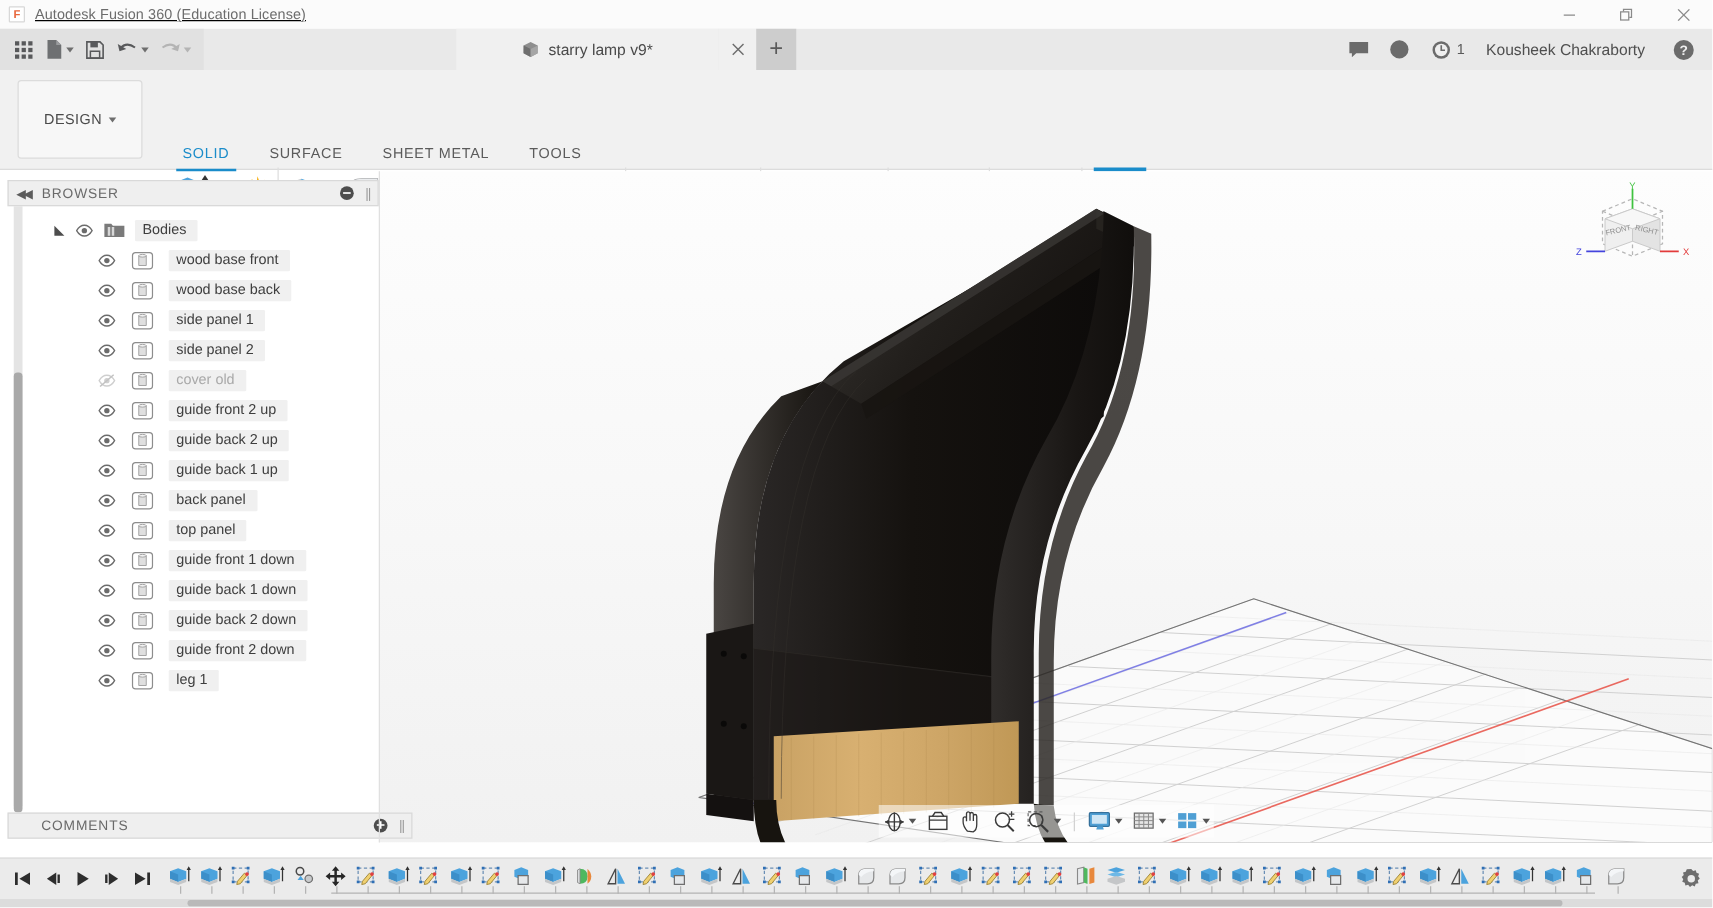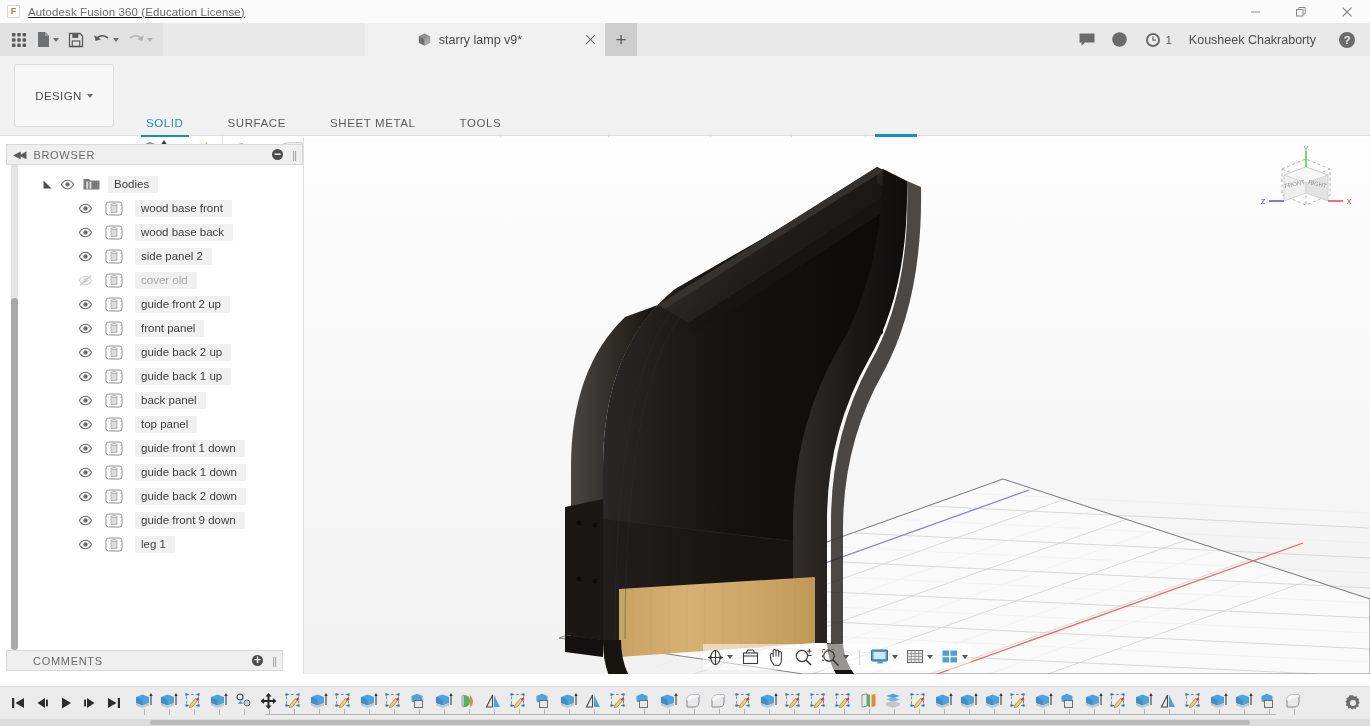--- a/index.html
+++ b/index.html
@@ -78,21 +78,21 @@
   .ribbon {
     position: absolute; left: 0; top: 56px; width: 1370px; height: 80px;
     background: #f1f1f1; border-bottom: 1px solid #dcdcdc;
   }
   .design-btn {
     position: absolute; left: 14px; top: 8px; width: 100px; height: 63px;
     border: 1px solid #dcdcdc; background: #f7f7f7; border-radius: 3px;
     display: flex; align-items: center; justify-content: center; gap: 5px;
     font-size: 11.5px; color: #4a4a4a; letter-spacing: .4px;
   }
-  .ribbon-tabs { position: absolute; left: 130px; top: 60px; display: flex; align-items: center; gap: 12px; }
+  .ribbon-tabs { position: absolute; left: 130px; top: 60px; display: flex; align-items: center; gap: 0; }
   .rtab {
     font-size: 11.5px; color: #5b5b5b; letter-spacing: .6px;
     padding: 0 16px; height: 18px; line-height: 14px; position: relative; white-space: nowrap;
   }
   .rtab.active { color: #1a8cca; }
   .rtab.active::after {
     content: ""; position: absolute; left: 11px; right: 11px; bottom: -3px; height: 2px; background: #1a8cca;
   }
   .ribbon-panels {
     position: absolute; left: 128px; top: 76px; height: 60px; display: flex; align-items: flex-start;
@@ -148,21 +148,21 @@
   .body-icon { width: 18px; height: 15px; flex: none; }
   .folder-icon { width: 17px; height: 14px; flex: none; }
   .tree-label {
     font-size: 11.5px; color: #3e3e3e; background: #f0f0f0;
     padding: 2px 9px 3px 6px; border-radius: 1px; white-space: nowrap;
   }
   .tree-row.hidden-body .tree-label { color: #a9a9a9; }
 
   
   .comments {
-    position: absolute; left: 6px; top: 650px; width: 277px;
+    position: absolute; left: 6px; top: 650px; width: 324px;
   }
 
   
   .canvas {
     position: absolute; left: 303px; top: 137px; width: 1067px; height: 537px;
     background: #ffffff; overflow: hidden;
   }
   .canvas-bg {
     position: absolute; inset: 0;
     background: linear-gradient(180deg,#fdfdfd 0%, #f7f7f7 55%, #f1f1f1 100%);
@@ -849,20 +849,32 @@
           <div class="tree-row lvl2">
             <svg class="eye" viewBox="0 0 16 16">
               <path d="M8 3.4 C4 3.4 1.4 8 1.4 8 C1.4 8 4 12.6 8 12.6 C12 12.6 14.6 8 14.6 8 C14.6 8 12 3.4 8 3.4 Z" fill="none" stroke="#6c6c6c" stroke-width="1.15"></path>
               <circle cx="8" cy="8" r="2.3" fill="#6c6c6c"></circle>
             </svg>
             <svg class="body-icon" viewBox="0 0 18 15">
               <rect x="1" y="1" width="16" height="13" rx="2.5" fill="#fff" stroke="#8d8d8d" stroke-width="1"></rect>
               <path d="M6 3.6 h6 v7.8 h-6 z" fill="#dfdfdf" stroke="#9a9a9a" stroke-width=".7"></path>
               <ellipse cx="9" cy="3.6" rx="3" ry="1.1" fill="#f2f2f2" stroke="#9a9a9a" stroke-width=".7"></ellipse>
             </svg>
+            <span class="tree-label">side panel 1</span>
+          </div>
+          <div class="tree-row lvl2">
+            <svg class="eye" viewBox="0 0 16 16">
+              <path d="M8 3.4 C4 3.4 1.4 8 1.4 8 C1.4 8 4 12.6 8 12.6 C12 12.6 14.6 8 14.6 8 C14.6 8 12 3.4 8 3.4 Z" fill="none" stroke="#6c6c6c" stroke-width="1.15"></path>
+              <circle cx="8" cy="8" r="2.3" fill="#6c6c6c"></circle>
+            </svg>
+            <svg class="body-icon" viewBox="0 0 18 15">
+              <rect x="1" y="1" width="16" height="13" rx="2.5" fill="#fff" stroke="#8d8d8d" stroke-width="1"></rect>
+              <path d="M6 3.6 h6 v7.8 h-6 z" fill="#dfdfdf" stroke="#9a9a9a" stroke-width=".7"></path>
+              <ellipse cx="9" cy="3.6" rx="3" ry="1.1" fill="#f2f2f2" stroke="#9a9a9a" stroke-width=".7"></ellipse>
+            </svg>
             <span class="tree-label">side panel 2</span>
           </div>
           <div class="tree-row lvl2 hidden-body">
             <svg class="eye" viewBox="0 0 16 16">
               <path d="M8 3.4 C4 3.4 1.4 8 1.4 8 C1.4 8 4 12.6 8 12.6 C12 12.6 14.6 8 14.6 8 C14.6 8 12 3.4 8 3.4 Z" fill="none" stroke="#cfcfcf" stroke-width="1.15"></path>
               <circle cx="8" cy="8" r="2.3" fill="#cfcfcf"></circle>
               <line x1="2.2" y1="13" x2="13.8" y2="3" stroke="#c2c2c2" stroke-width="1.3"></line>
             </svg>
             <svg class="body-icon" viewBox="0 0 18 15">
               <rect x="1" y="1" width="16" height="13" rx="2.5" fill="#fff" stroke="#8d8d8d" stroke-width="1"></rect>
@@ -886,117 +898,105 @@
           <div class="tree-row lvl2">
             <svg class="eye" viewBox="0 0 16 16">
               <path d="M8 3.4 C4 3.4 1.4 8 1.4 8 C1.4 8 4 12.6 8 12.6 C12 12.6 14.6 8 14.6 8 C14.6 8 12 3.4 8 3.4 Z" fill="none" stroke="#6c6c6c" stroke-width="1.15"></path>
               <circle cx="8" cy="8" r="2.3" fill="#6c6c6c"></circle>
             </svg>
             <svg class="body-icon" viewBox="0 0 18 15">
               <rect x="1" y="1" width="16" height="13" rx="2.5" fill="#fff" stroke="#8d8d8d" stroke-width="1"></rect>
               <path d="M6 3.6 h6 v7.8 h-6 z" fill="#dfdfdf" stroke="#9a9a9a" stroke-width=".7"></path>
               <ellipse cx="9" cy="3.6" rx="3" ry="1.1" fill="#f2f2f2" stroke="#9a9a9a" stroke-width=".7"></ellipse>
             </svg>
-            <span class="tree-label">front panel</span>
+            <span class="tree-label">guide back 2 up</span>
           </div>
           <div class="tree-row lvl2">
             <svg class="eye" viewBox="0 0 16 16">
               <path d="M8 3.4 C4 3.4 1.4 8 1.4 8 C1.4 8 4 12.6 8 12.6 C12 12.6 14.6 8 14.6 8 C14.6 8 12 3.4 8 3.4 Z" fill="none" stroke="#6c6c6c" stroke-width="1.15"></path>
               <circle cx="8" cy="8" r="2.3" fill="#6c6c6c"></circle>
             </svg>
             <svg class="body-icon" viewBox="0 0 18 15">
               <rect x="1" y="1" width="16" height="13" rx="2.5" fill="#fff" stroke="#8d8d8d" stroke-width="1"></rect>
               <path d="M6 3.6 h6 v7.8 h-6 z" fill="#dfdfdf" stroke="#9a9a9a" stroke-width=".7"></path>
               <ellipse cx="9" cy="3.6" rx="3" ry="1.1" fill="#f2f2f2" stroke="#9a9a9a" stroke-width=".7"></ellipse>
             </svg>
-            <span class="tree-label">guide back 2 up</span>
+            <span class="tree-label">guide back 1 up</span>
           </div>
           <div class="tree-row lvl2">
             <svg class="eye" viewBox="0 0 16 16">
               <path d="M8 3.4 C4 3.4 1.4 8 1.4 8 C1.4 8 4 12.6 8 12.6 C12 12.6 14.6 8 14.6 8 C14.6 8 12 3.4 8 3.4 Z" fill="none" stroke="#6c6c6c" stroke-width="1.15"></path>
               <circle cx="8" cy="8" r="2.3" fill="#6c6c6c"></circle>
             </svg>
             <svg class="body-icon" viewBox="0 0 18 15">
               <rect x="1" y="1" width="16" height="13" rx="2.5" fill="#fff" stroke="#8d8d8d" stroke-width="1"></rect>
               <path d="M6 3.6 h6 v7.8 h-6 z" fill="#dfdfdf" stroke="#9a9a9a" stroke-width=".7"></path>
               <ellipse cx="9" cy="3.6" rx="3" ry="1.1" fill="#f2f2f2" stroke="#9a9a9a" stroke-width=".7"></ellipse>
             </svg>
-            <span class="tree-label">guide back 1 up</span>
+            <span class="tree-label">back panel</span>
           </div>
           <div class="tree-row lvl2">
             <svg class="eye" viewBox="0 0 16 16">
               <path d="M8 3.4 C4 3.4 1.4 8 1.4 8 C1.4 8 4 12.6 8 12.6 C12 12.6 14.6 8 14.6 8 C14.6 8 12 3.4 8 3.4 Z" fill="none" stroke="#6c6c6c" stroke-width="1.15"></path>
               <circle cx="8" cy="8" r="2.3" fill="#6c6c6c"></circle>
             </svg>
             <svg class="body-icon" viewBox="0 0 18 15">
               <rect x="1" y="1" width="16" height="13" rx="2.5" fill="#fff" stroke="#8d8d8d" stroke-width="1"></rect>
               <path d="M6 3.6 h6 v7.8 h-6 z" fill="#dfdfdf" stroke="#9a9a9a" stroke-width=".7"></path>
               <ellipse cx="9" cy="3.6" rx="3" ry="1.1" fill="#f2f2f2" stroke="#9a9a9a" stroke-width=".7"></ellipse>
             </svg>
-            <span class="tree-label">back panel</span>
+            <span class="tree-label">top panel</span>
           </div>
           <div class="tree-row lvl2">
             <svg class="eye" viewBox="0 0 16 16">
               <path d="M8 3.4 C4 3.4 1.4 8 1.4 8 C1.4 8 4 12.6 8 12.6 C12 12.6 14.6 8 14.6 8 C14.6 8 12 3.4 8 3.4 Z" fill="none" stroke="#6c6c6c" stroke-width="1.15"></path>
               <circle cx="8" cy="8" r="2.3" fill="#6c6c6c"></circle>
             </svg>
             <svg class="body-icon" viewBox="0 0 18 15">
               <rect x="1" y="1" width="16" height="13" rx="2.5" fill="#fff" stroke="#8d8d8d" stroke-width="1"></rect>
               <path d="M6 3.6 h6 v7.8 h-6 z" fill="#dfdfdf" stroke="#9a9a9a" stroke-width=".7"></path>
               <ellipse cx="9" cy="3.6" rx="3" ry="1.1" fill="#f2f2f2" stroke="#9a9a9a" stroke-width=".7"></ellipse>
             </svg>
-            <span class="tree-label">top panel</span>
+            <span class="tree-label">guide front 1 down</span>
           </div>
           <div class="tree-row lvl2">
             <svg class="eye" viewBox="0 0 16 16">
               <path d="M8 3.4 C4 3.4 1.4 8 1.4 8 C1.4 8 4 12.6 8 12.6 C12 12.6 14.6 8 14.6 8 C14.6 8 12 3.4 8 3.4 Z" fill="none" stroke="#6c6c6c" stroke-width="1.15"></path>
               <circle cx="8" cy="8" r="2.3" fill="#6c6c6c"></circle>
             </svg>
             <svg class="body-icon" viewBox="0 0 18 15">
               <rect x="1" y="1" width="16" height="13" rx="2.5" fill="#fff" stroke="#8d8d8d" stroke-width="1"></rect>
               <path d="M6 3.6 h6 v7.8 h-6 z" fill="#dfdfdf" stroke="#9a9a9a" stroke-width=".7"></path>
               <ellipse cx="9" cy="3.6" rx="3" ry="1.1" fill="#f2f2f2" stroke="#9a9a9a" stroke-width=".7"></ellipse>
             </svg>
-            <span class="tree-label">guide front 1 down</span>
+            <span class="tree-label">guide back 1 down</span>
           </div>
           <div class="tree-row lvl2">
             <svg class="eye" viewBox="0 0 16 16">
               <path d="M8 3.4 C4 3.4 1.4 8 1.4 8 C1.4 8 4 12.6 8 12.6 C12 12.6 14.6 8 14.6 8 C14.6 8 12 3.4 8 3.4 Z" fill="none" stroke="#6c6c6c" stroke-width="1.15"></path>
               <circle cx="8" cy="8" r="2.3" fill="#6c6c6c"></circle>
             </svg>
             <svg class="body-icon" viewBox="0 0 18 15">
               <rect x="1" y="1" width="16" height="13" rx="2.5" fill="#fff" stroke="#8d8d8d" stroke-width="1"></rect>
               <path d="M6 3.6 h6 v7.8 h-6 z" fill="#dfdfdf" stroke="#9a9a9a" stroke-width=".7"></path>
               <ellipse cx="9" cy="3.6" rx="3" ry="1.1" fill="#f2f2f2" stroke="#9a9a9a" stroke-width=".7"></ellipse>
             </svg>
-            <span class="tree-label">guide back 1 down</span>
+            <span class="tree-label">guide back 2 down</span>
           </div>
           <div class="tree-row lvl2">
             <svg class="eye" viewBox="0 0 16 16">
               <path d="M8 3.4 C4 3.4 1.4 8 1.4 8 C1.4 8 4 12.6 8 12.6 C12 12.6 14.6 8 14.6 8 C14.6 8 12 3.4 8 3.4 Z" fill="none" stroke="#6c6c6c" stroke-width="1.15"></path>
               <circle cx="8" cy="8" r="2.3" fill="#6c6c6c"></circle>
             </svg>
             <svg class="body-icon" viewBox="0 0 18 15">
               <rect x="1" y="1" width="16" height="13" rx="2.5" fill="#fff" stroke="#8d8d8d" stroke-width="1"></rect>
               <path d="M6 3.6 h6 v7.8 h-6 z" fill="#dfdfdf" stroke="#9a9a9a" stroke-width=".7"></path>
               <ellipse cx="9" cy="3.6" rx="3" ry="1.1" fill="#f2f2f2" stroke="#9a9a9a" stroke-width=".7"></ellipse>
             </svg>
-            <span class="tree-label">guide back 2 down</span>
-          </div>
-          <div class="tree-row lvl2">
-            <svg class="eye" viewBox="0 0 16 16">
-              <path d="M8 3.4 C4 3.4 1.4 8 1.4 8 C1.4 8 4 12.6 8 12.6 C12 12.6 14.6 8 14.6 8 C14.6 8 12 3.4 8 3.4 Z" fill="none" stroke="#6c6c6c" stroke-width="1.15"></path>
-              <circle cx="8" cy="8" r="2.3" fill="#6c6c6c"></circle>
-            </svg>
-            <svg class="body-icon" viewBox="0 0 18 15">
-              <rect x="1" y="1" width="16" height="13" rx="2.5" fill="#fff" stroke="#8d8d8d" stroke-width="1"></rect>
-              <path d="M6 3.6 h6 v7.8 h-6 z" fill="#dfdfdf" stroke="#9a9a9a" stroke-width=".7"></path>
-              <ellipse cx="9" cy="3.6" rx="3" ry="1.1" fill="#f2f2f2" stroke="#9a9a9a" stroke-width=".7"></ellipse>
-            </svg>
-            <span class="tree-label">guide front 9 down</span>
+            <span class="tree-label">guide front 2 down</span>
           </div>
           <div class="tree-row lvl2">
             <svg class="eye" viewBox="0 0 16 16">
               <path d="M8 3.4 C4 3.4 1.4 8 1.4 8 C1.4 8 4 12.6 8 12.6 C12 12.6 14.6 8 14.6 8 C14.6 8 12 3.4 8 3.4 Z" fill="none" stroke="#6c6c6c" stroke-width="1.15"></path>
               <circle cx="8" cy="8" r="2.3" fill="#6c6c6c"></circle>
             </svg>
             <svg class="body-icon" viewBox="0 0 18 15">
               <rect x="1" y="1" width="16" height="13" rx="2.5" fill="#fff" stroke="#8d8d8d" stroke-width="1"></rect>
               <path d="M6 3.6 h6 v7.8 h-6 z" fill="#dfdfdf" stroke="#9a9a9a" stroke-width=".7"></path>
               <ellipse cx="9" cy="3.6" rx="3" ry="1.1" fill="#f2f2f2" stroke="#9a9a9a" stroke-width=".7"></ellipse>

